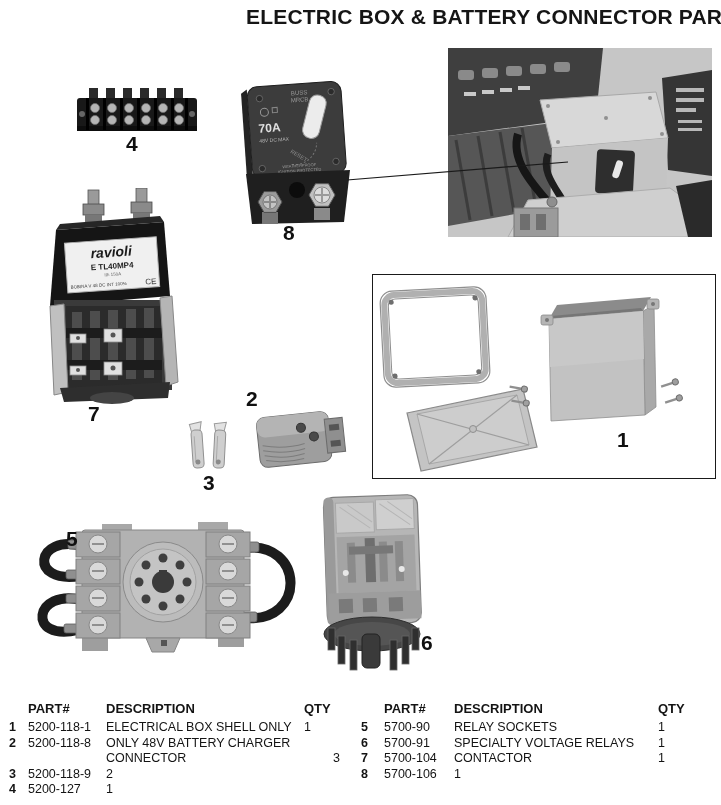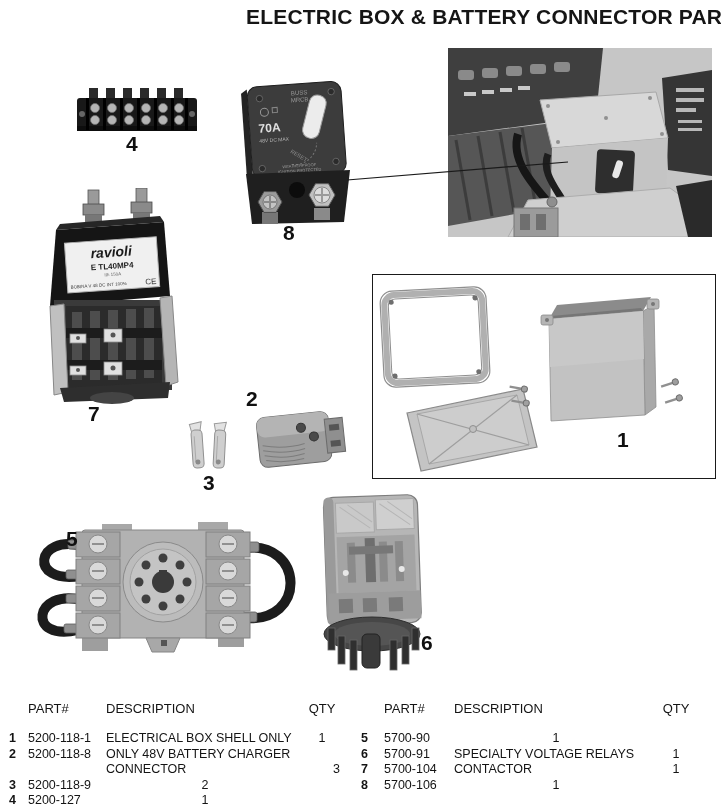--- a/index.html
+++ b/index.html
@@ -13,24 +13,24 @@
   .box1{position:absolute;left:372px;top:274px;width:342px;height:203px;
         border:1.7px solid #1a1a1a;background:#fff;}
   svg text{font-family:"Liberation Sans",sans-serif;}
   
   .ptable{position:absolute;top:700px;color:#141414;}
   .ptable.left{left:6px;width:334px;}
   .ptable.right{left:358px;width:336px;}
   .phr,.pr{display:grid;column-gap:0;}
   .ptable.left .phr,.ptable.left .pr{grid-template-columns:22px 78px 1fr 36px;}
   .ptable.right .phr,.ptable.right .pr{grid-template-columns:26px 70px 1fr 36px;}
-  .phr{font-weight:normal;font-size:13px;line-height:17px;margin-bottom:14px;}
+  .phr{font-weight:bold;font-size:13px;line-height:17px;margin-bottom:3px;}
   .pr{font-size:12.5px;line-height:15.5px;}
   .num{font-weight:bold;padding-left:3px;}
-  .qty{text-align:center;}
+  .qty{text-align:left;}
   .qty-bottom{text-align:right;align-self:end;}
 </style>
 </head>
 <body>
 
 <div class="page">
 
   <div class="title">ELECTRIC BOX &amp; BATTERY CONNECTOR PARTS</div>
 
   <svg class="abs" style="left:448px;top:48px" width="264" height="189" viewBox="0 0 264 189">
@@ -465,20 +465,21 @@
   <div class="ptable right">
     <div class="phr">
       <span></span>
       <span>PART#</span>
       <span>DESCRIPTION</span>
       <span class="qty">QTY</span>
     </div>
     <div class="pr">
       <span class="num">5</span>
       <span>5700-90</span>
+      <span>RELAY SOCKETS</span>
       <span class="qty">1</span>
     </div>
     <div class="pr">
       <span class="num">6</span>
       <span>5700-91</span>
       <span>SPECIALTY VOLTAGE RELAYS</span>
       <span class="qty">1</span>
     </div>
     <div class="pr">
       <span class="num">7</span>

